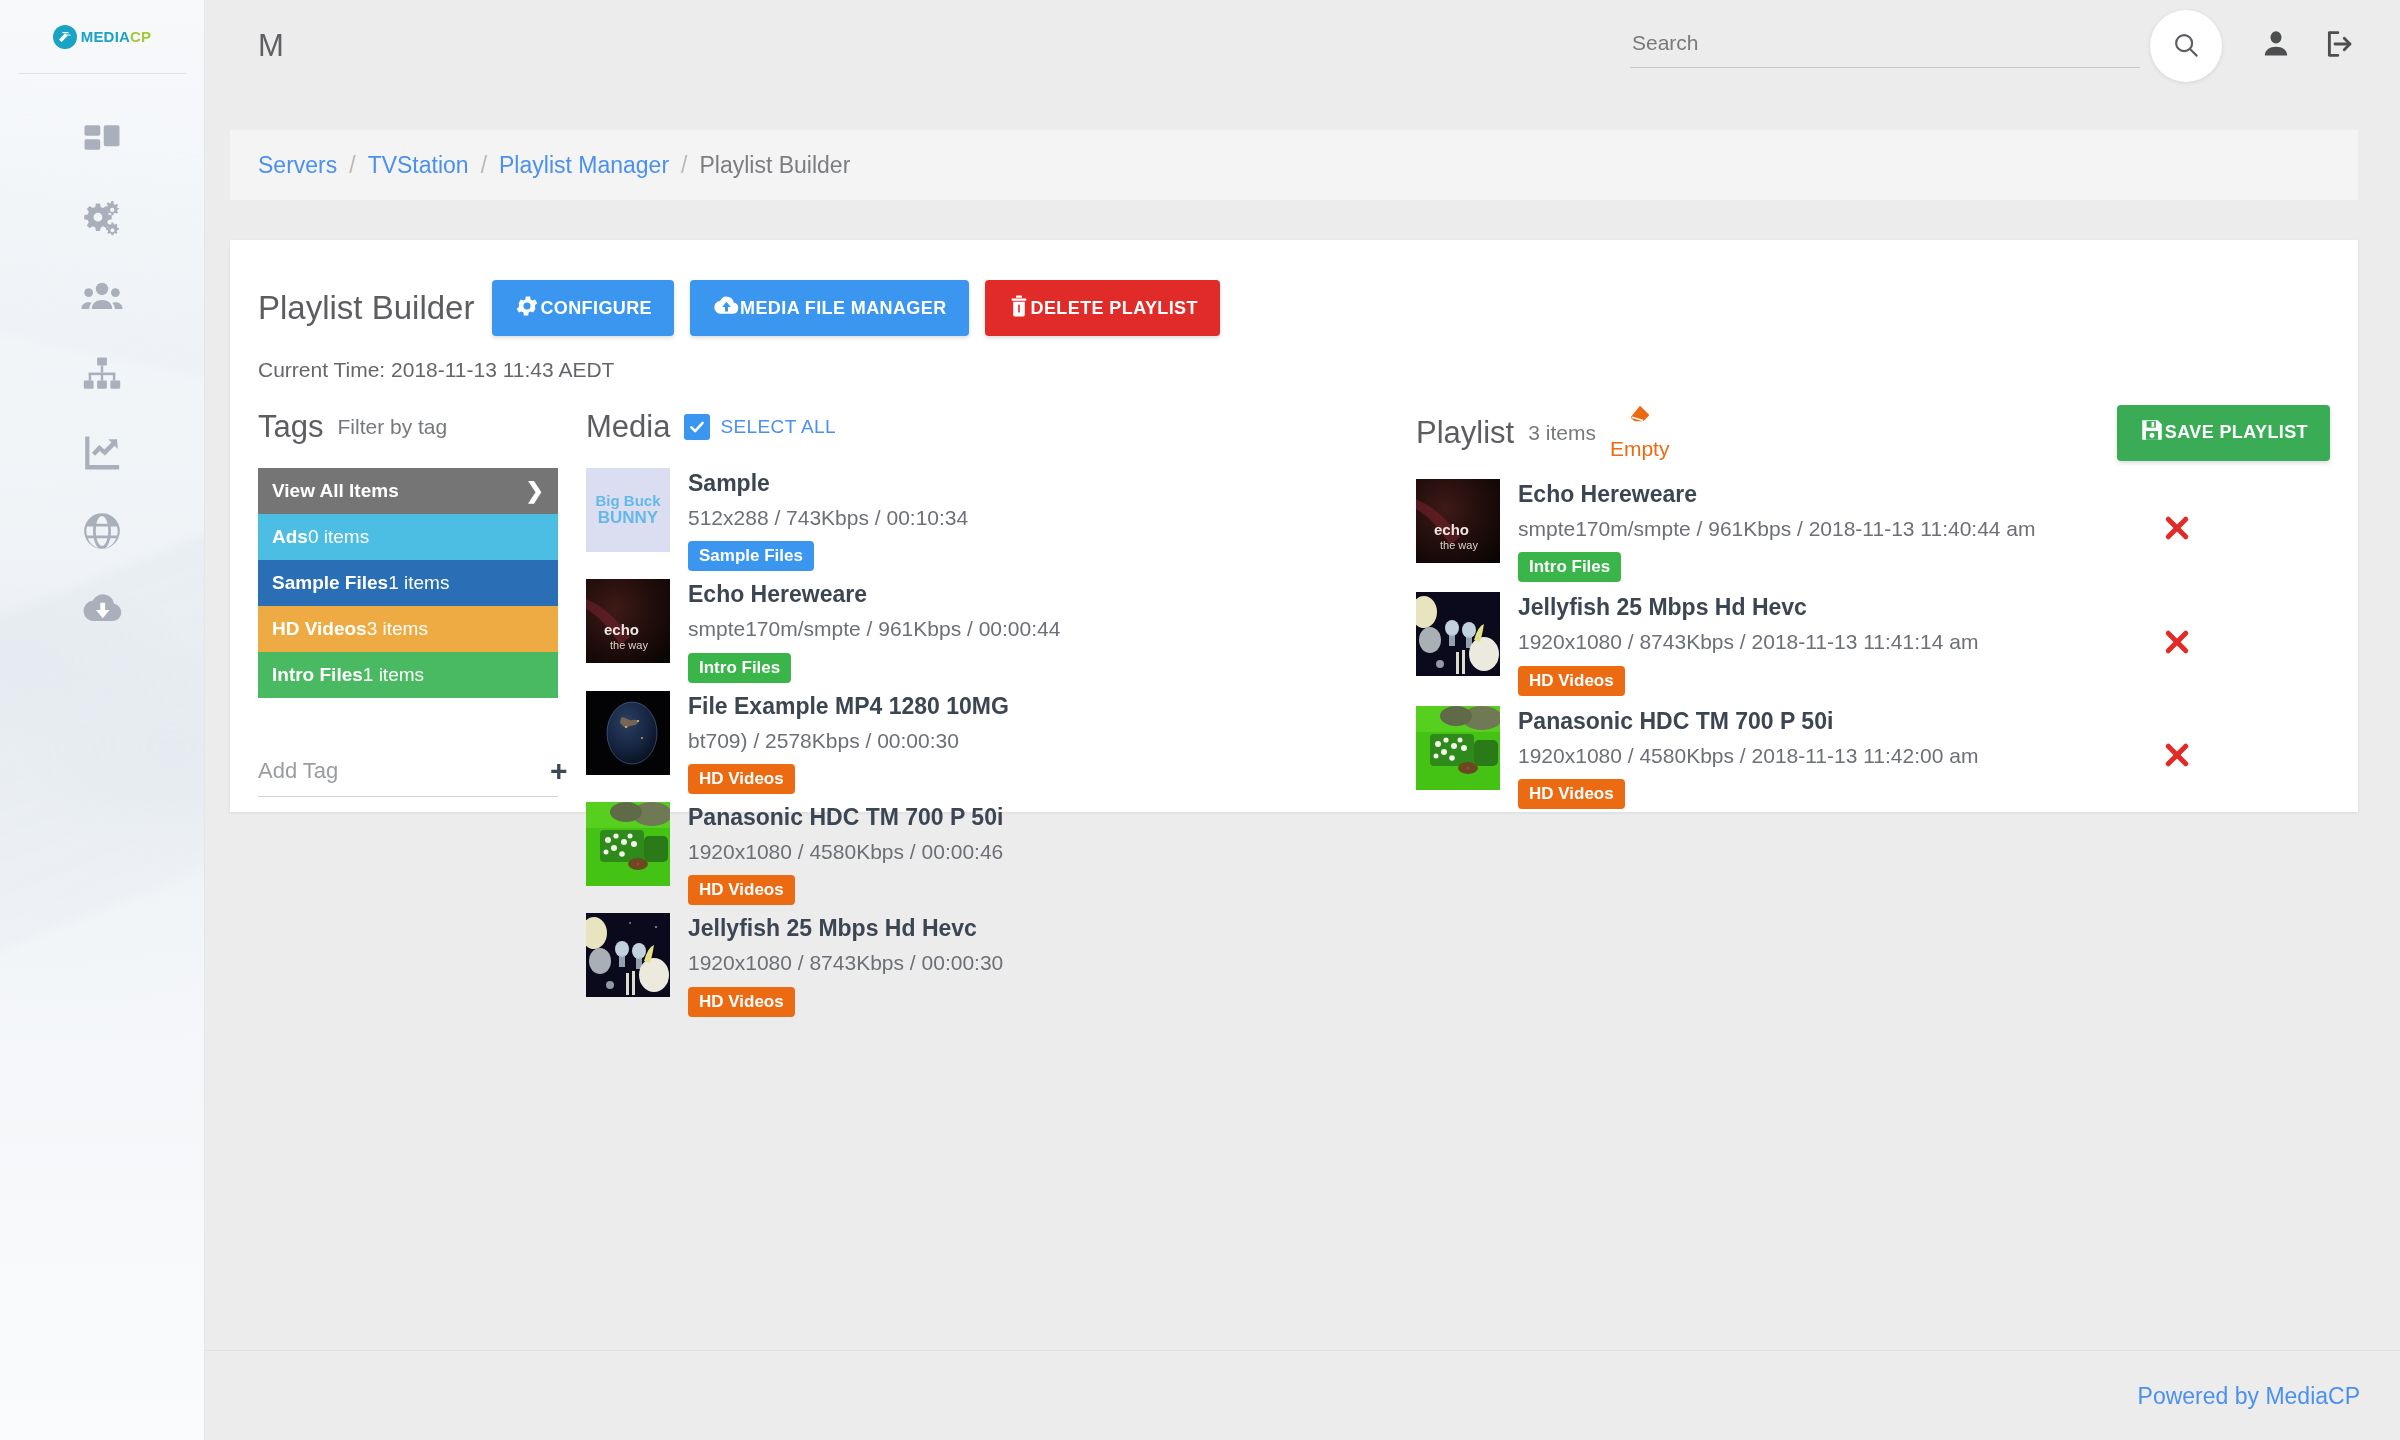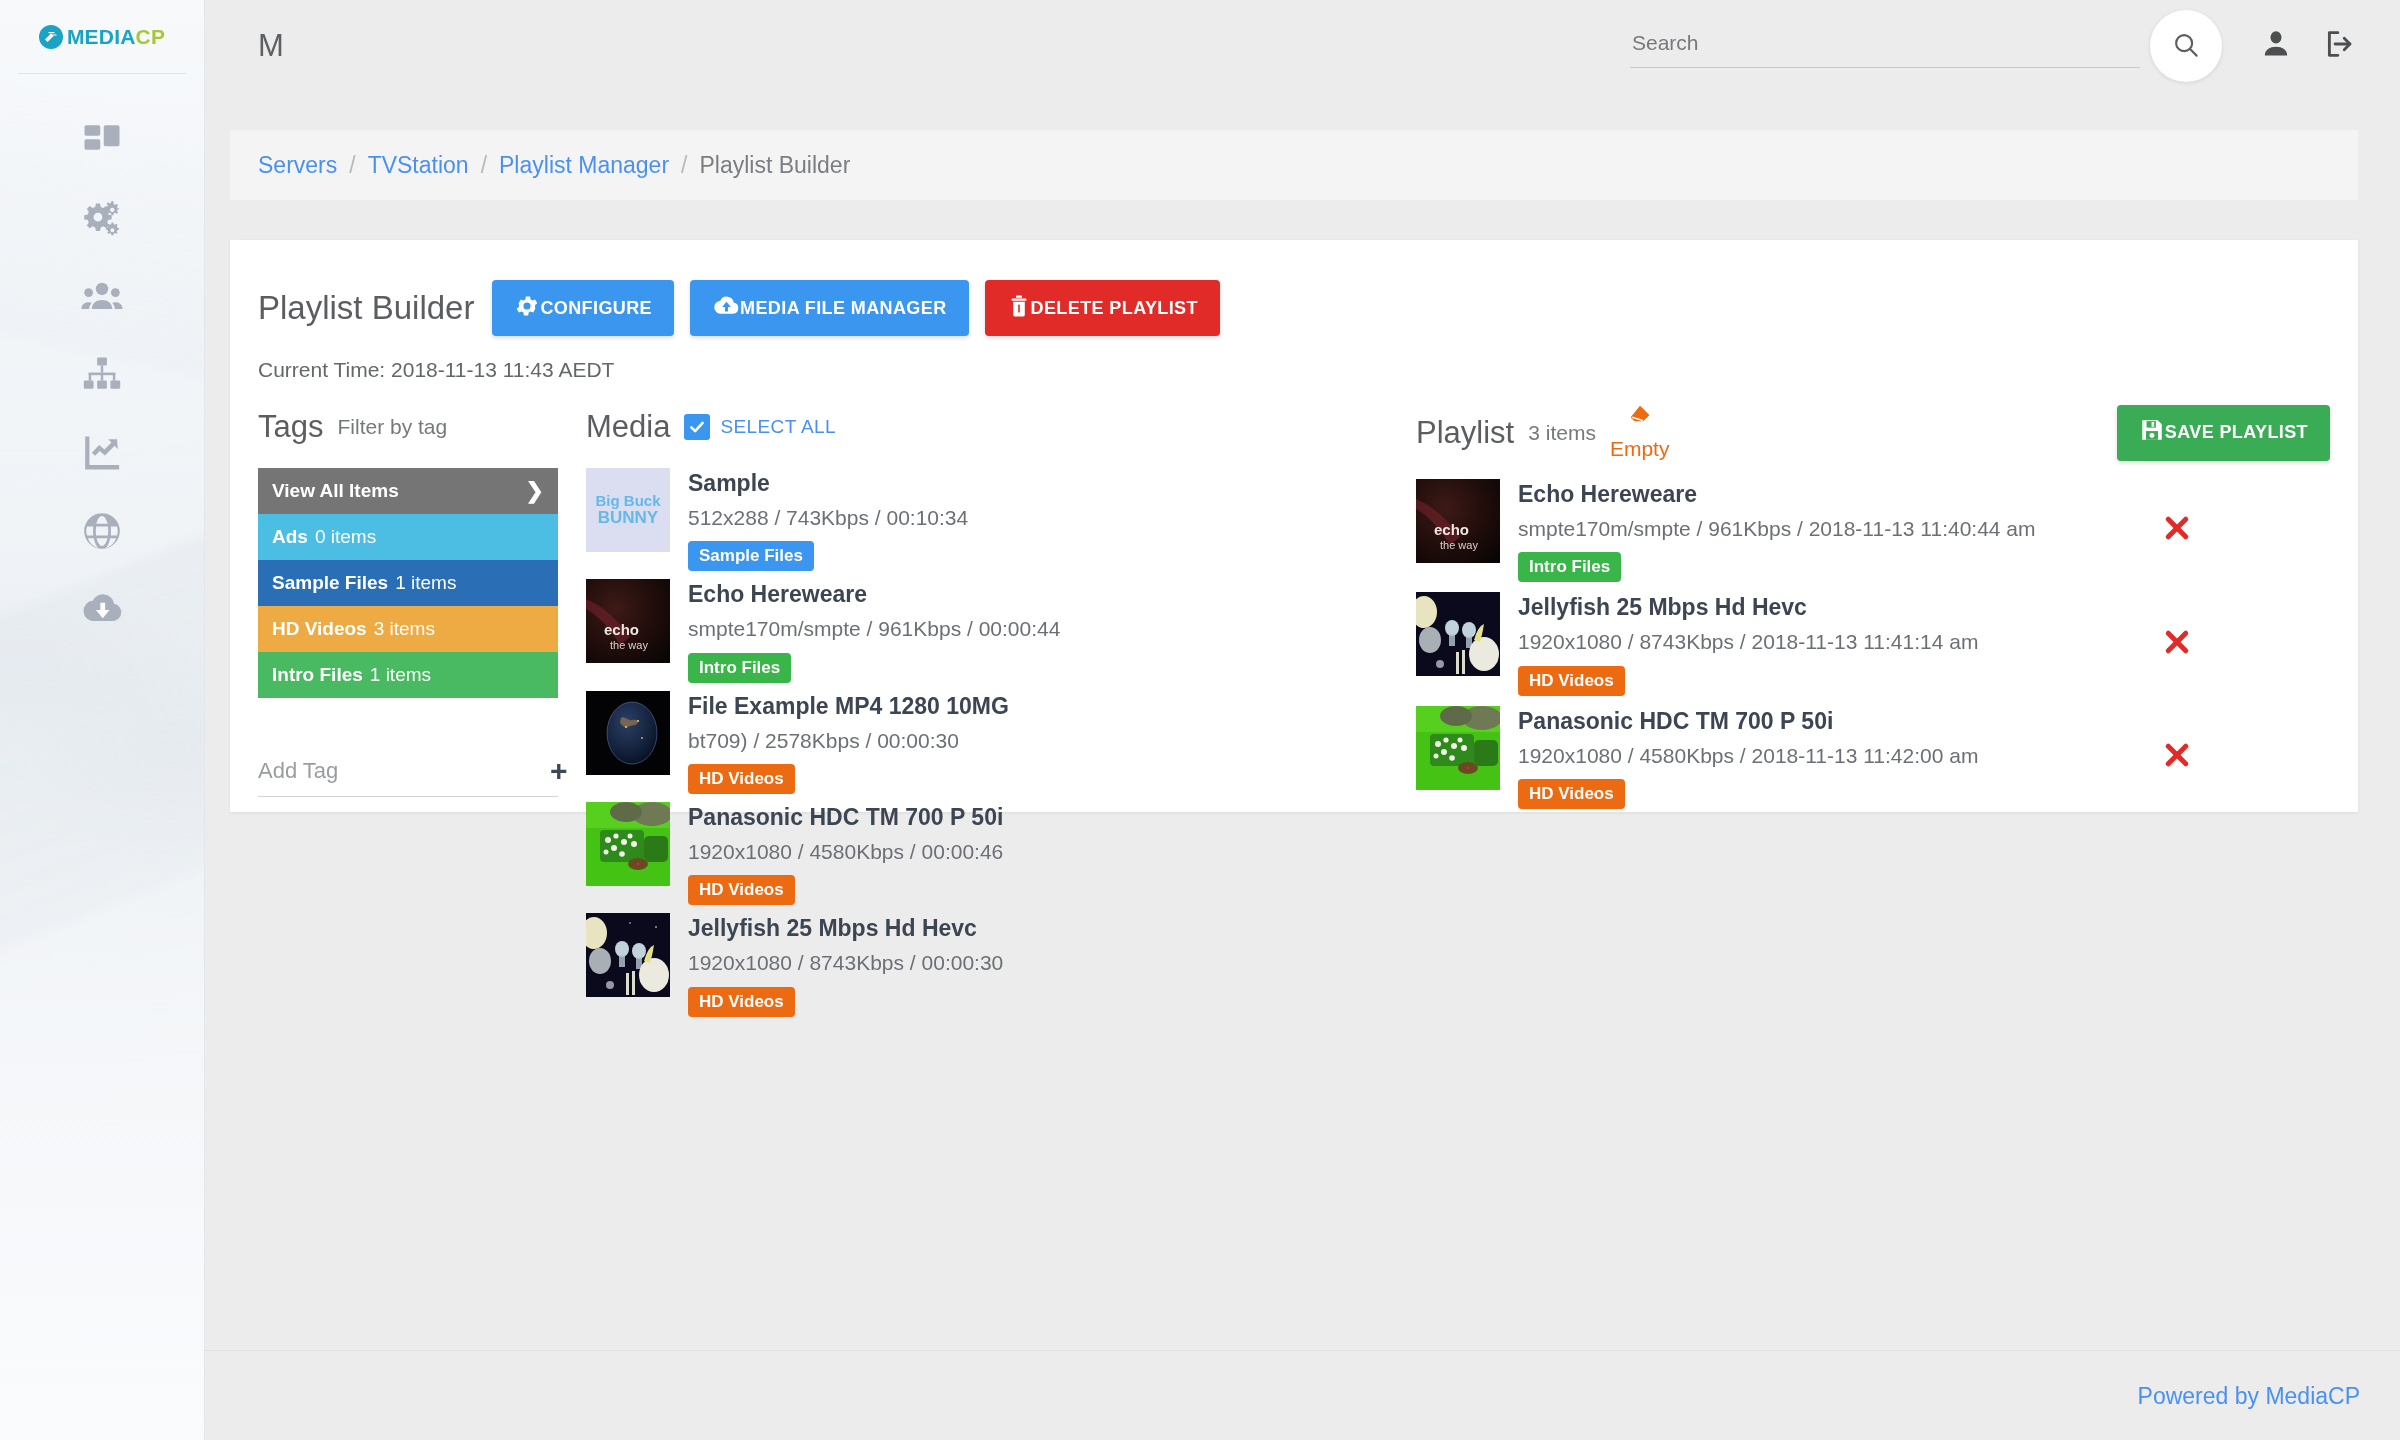--- a/index.html
+++ b/index.html
@@ -36,21 +36,21 @@
     border-bottom: 1px solid #dfe3e7;
     margin: 0 18px;
   }
   .logo-wrap { display: flex; align-items: center; gap: 4px; }
   .logo-mark {
     width: 24px; height: 24px; border-radius: 50%;
     background: #1ba3c6;
     display: flex; align-items: center; justify-content: center;
     overflow: hidden; flex: none;
   }
-  .logo-text { font-size: 21px; font-weight: 700; letter-spacing: .2px; }
+  .logo-text { font-size: 15px; font-weight: 700; letter-spacing: .2px; }
   .logo-text .a { color: #1ba3c6; }
   .logo-text .b { color: #a5c83a; }
 
   #nav { position: relative; padding-top: 28px; }
   .nav-item {
     height: 78px;
     display: flex; align-items: center; justify-content: center;
     cursor: pointer;
   }
   .nav-item svg { display: block; }
@@ -155,21 +155,21 @@
     display: inline-flex; align-items: center; gap: 6px;
     color: #ec6a11; font-size: 21px; cursor: pointer; flex-direction: column;
   }
 
   
   .tag-row {
     height: 46px; display: flex; align-items: center;
     padding: 0 14px; color: #fff; font-size: 19px; cursor: pointer;
   }
   .tag-row .name { font-weight: 700; }
-  .tag-row .count { font-weight: 400; margin-left: 7px; }
+  .tag-row .count { font-weight: 400; }
   .tag-row .chev { margin-left: auto; font-weight: 700; font-size: 22px; }
   #add-tag-wrap {
     margin-top: 58px; display: flex; align-items: center;
     border-bottom: 1px solid #d2d4d6; padding-bottom: 10px;
   }
   #add-tag-input {
     border: none; outline: none; background: transparent;
     font-family: "Liberation Sans", sans-serif;
     font-size: 22px; color: #4c4e50; flex: 1;
   }

